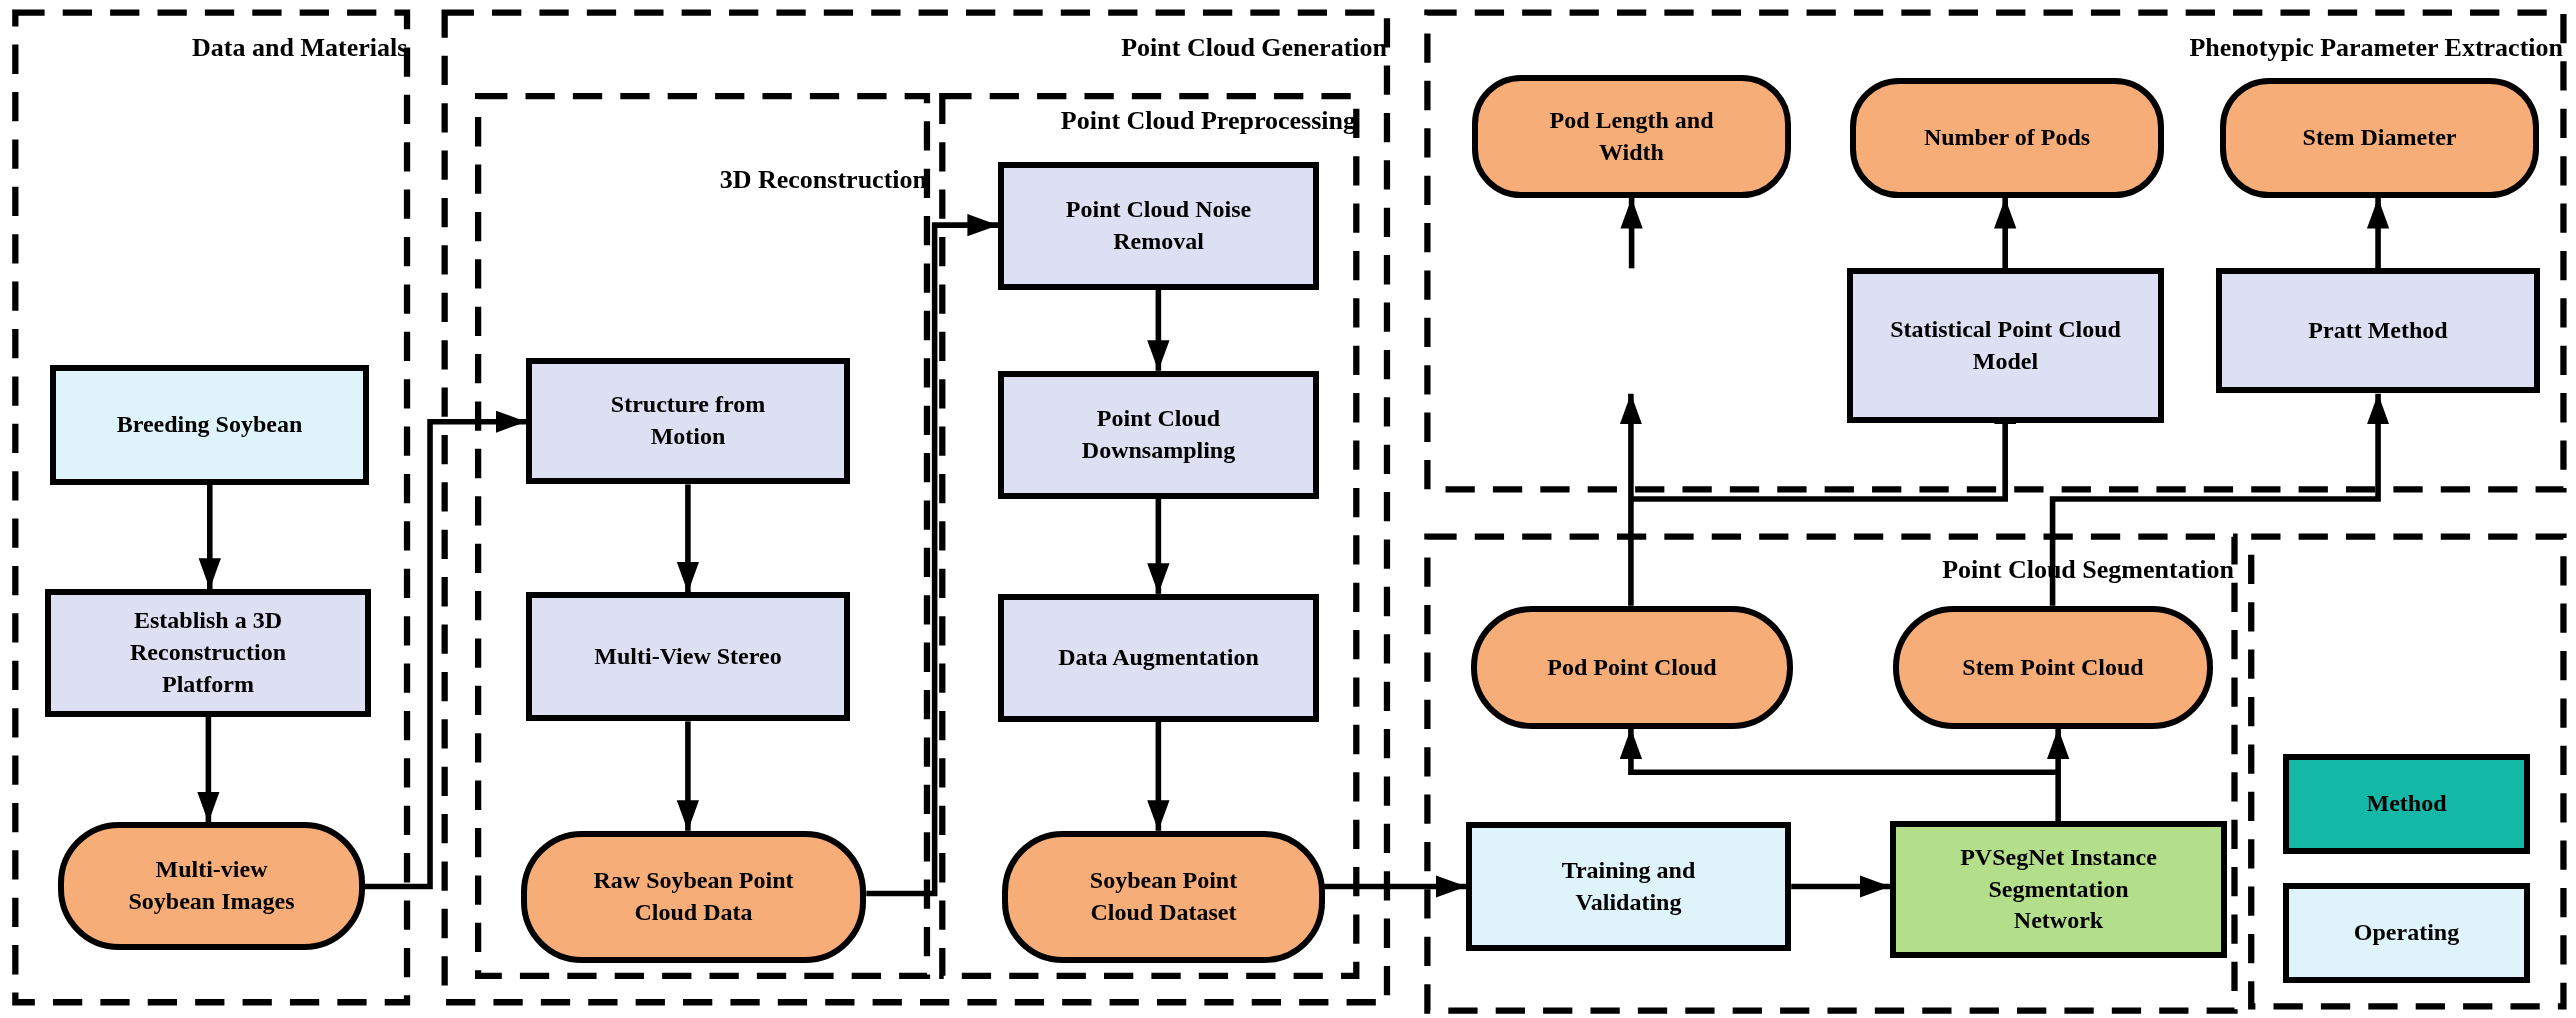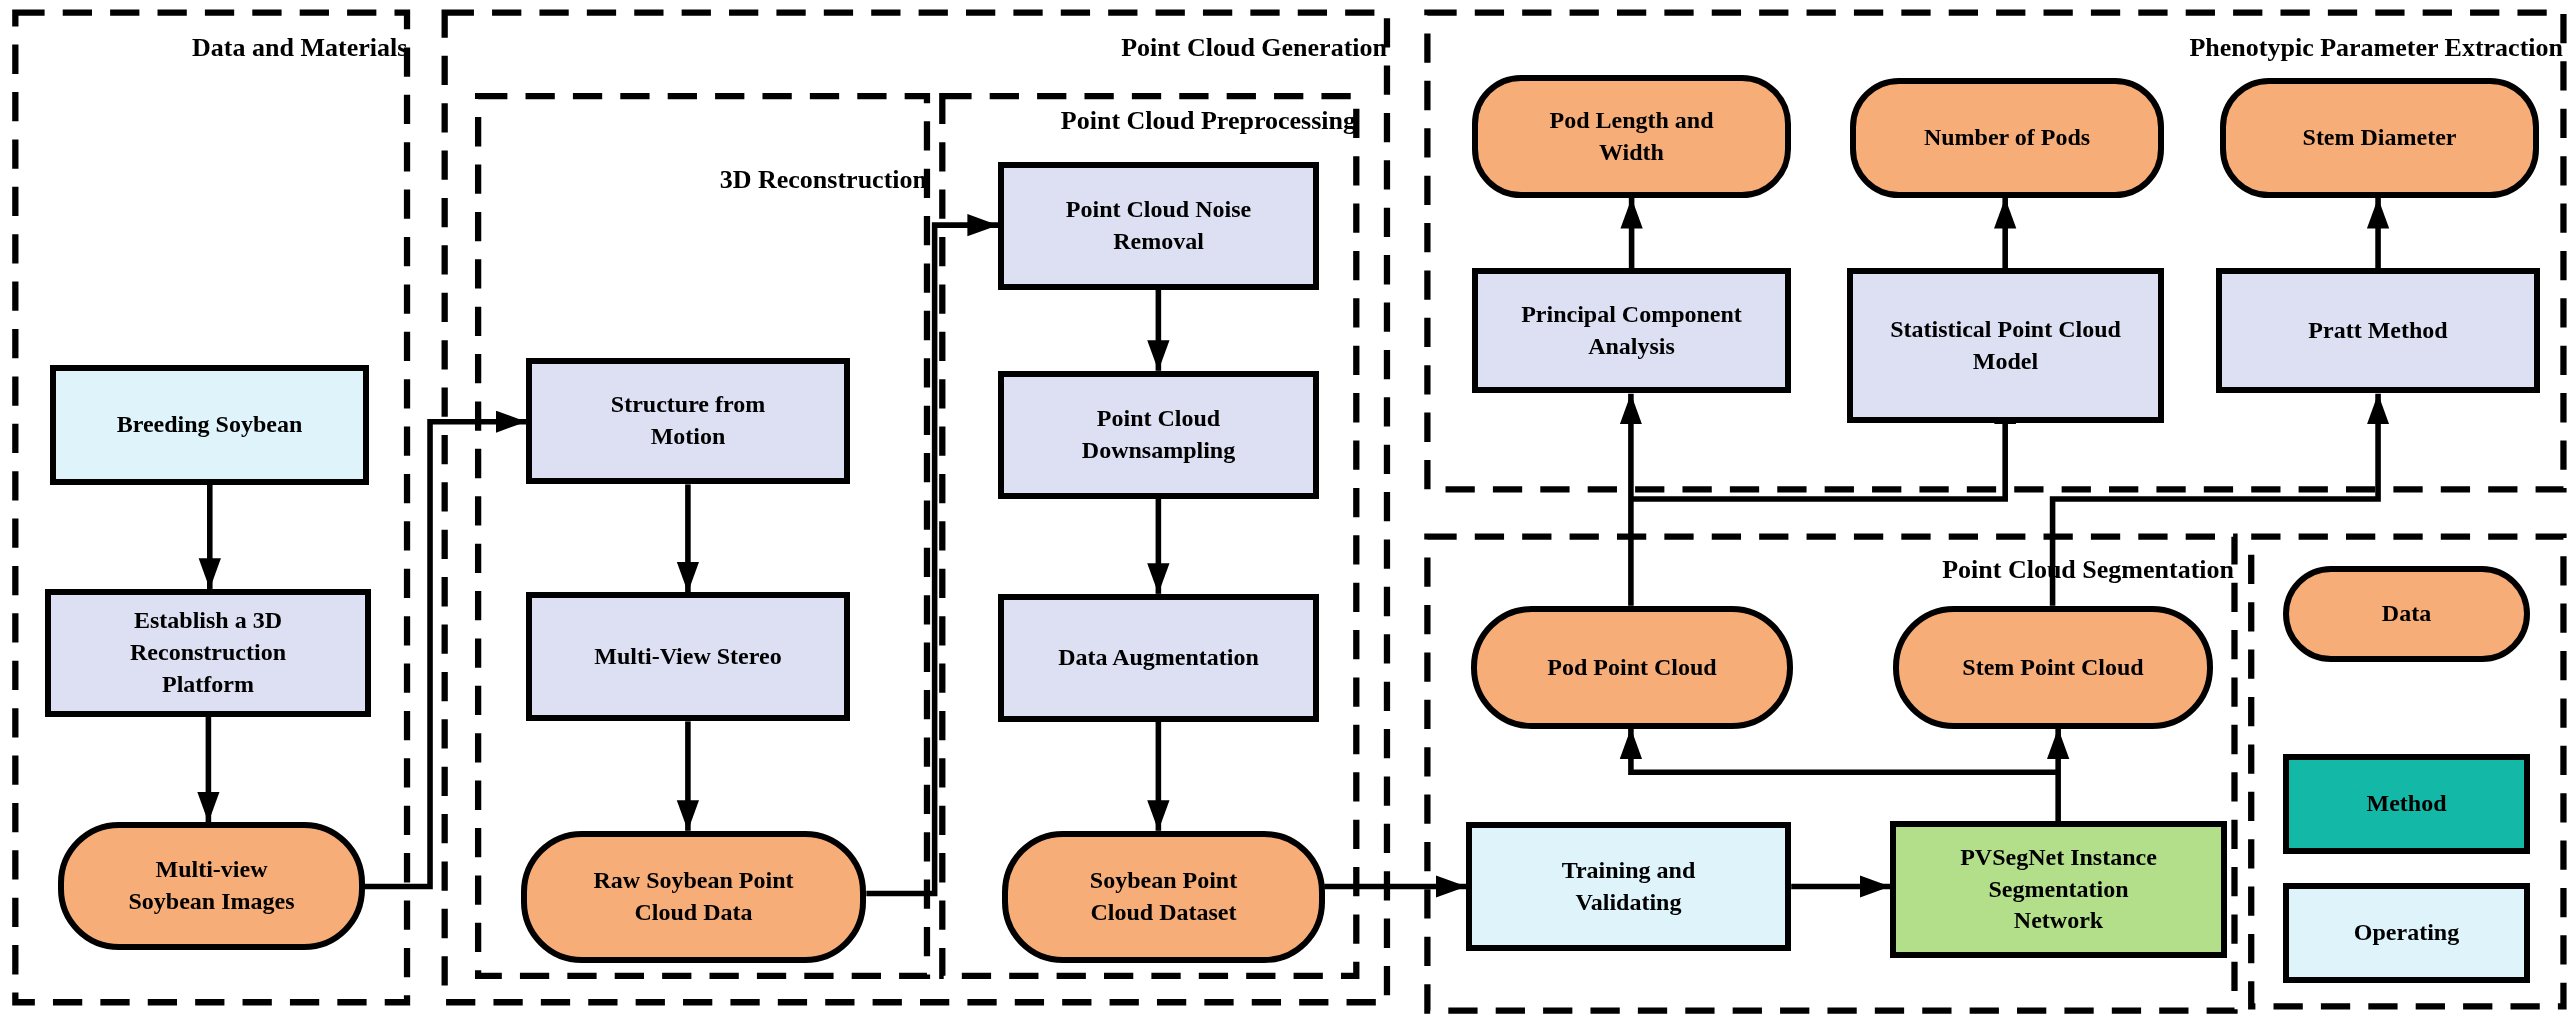--- a/index.html
+++ b/index.html
@@ -103,28 +103,25 @@
 Cloud Dataset</div>
 
   <div class="node rounded" style="left: 1471px; top: 606px; width: 322px; height: 123px; background: rgb(247, 173, 120);">Pod Point Cloud</div>
   <div class="node rounded" style="left: 1893px; top: 606px; width: 320px; height: 123px; background: rgb(247, 173, 120);">Stem Point Cloud</div>
   <div class="node" style="left: 1466px; top: 822px; width: 325px; height: 129px; background: rgb(223, 243, 251);">Training and
 Validating</div>
   <div class="node" style="left: 1890px; top: 821px; width: 337px; height: 137px; background: rgb(180, 223, 138);">PVSegNet Instance
 Segmentation
 Network</div>
 
-  <div class="node" style="left: 1472px; top: 268px; width: 319px; height: 125px; background: rgb(220, 224, 242);">Principal Component
-Analysis</div>
   <div class="node" style="left: 1847px; top: 268px; width: 317px; height: 155px; background: rgb(220, 224, 242);">Statistical Point Cloud
 Model</div>
   <div class="node" style="left: 2216px; top: 268px; width: 324px; height: 125px; background: rgb(220, 224, 242);">Pratt Method</div>
   <div class="node pill" style="left: 1850px; top: 78px; width: 314px; height: 120px; background: rgb(247, 173, 120);">Number of Pods</div>
   <div class="node pill" style="left: 1472px; top: 75px; width: 319px; height: 123px; background: rgb(247, 173, 120);">Pod Length and
 Width</div>
   <div class="node pill" style="left: 2220px; top: 78px; width: 319px; height: 120px; background: rgb(247, 173, 120);">Stem Diameter</div>
 
-  <div class="node pill" style="left: 2283px; top: 566px; width: 247px; height: 96px; background: rgb(247, 173, 120);">Data</div>
   <div class="node" style="left: 2283px; top: 754px; width: 247px; height: 100px; background: #14b8a6; text-align: right;">Method</div>
   <div class="node" style="left: 2283px; top: 883px; width: 247px; height: 100px; background: rgb(223, 243, 251);">Operating</div>
 
 </div>
 
 
 </body></html>

